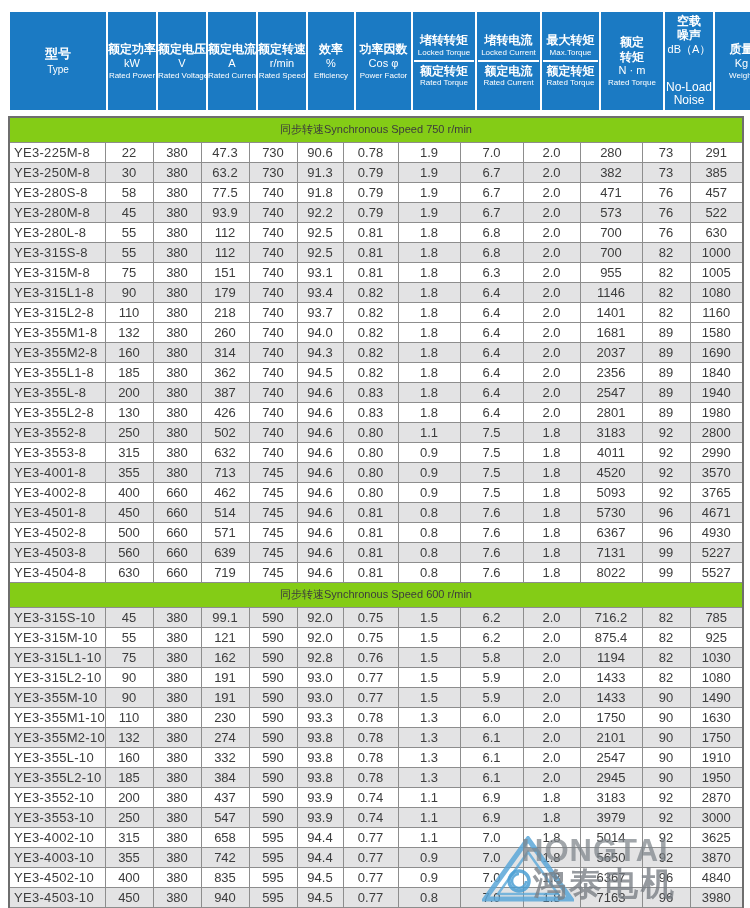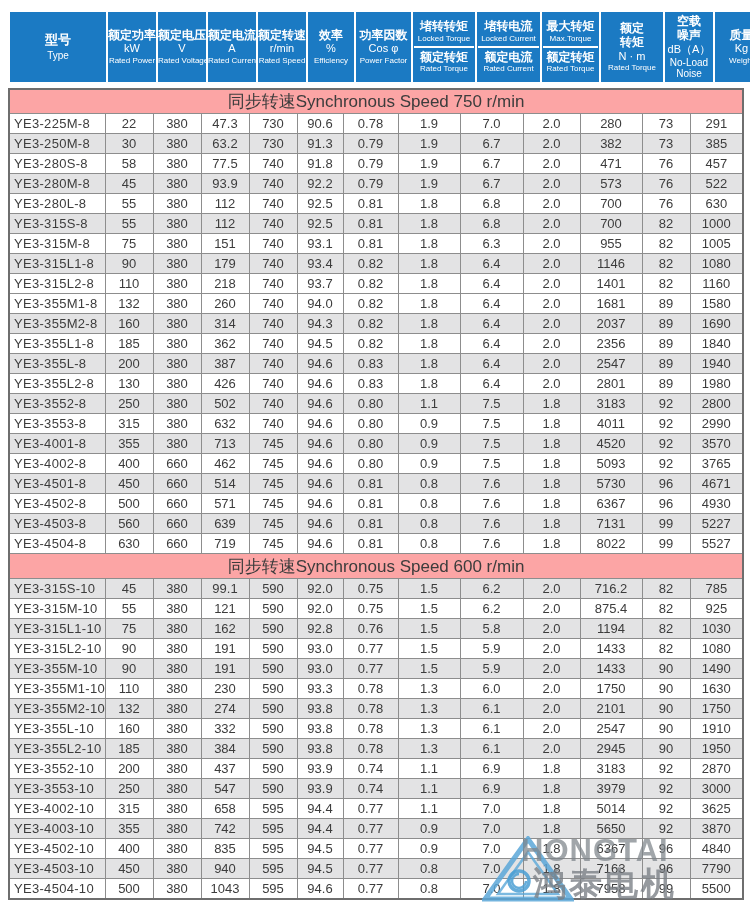--- a/index.html
+++ b/index.html
@@ -13,33 +13,33 @@
   .c10{width:62px}.c11{width:48px}.c12{width:53px}
 
   
   .hdr-table { border-collapse:separate; border-spacing:2px; }
   .hdr-table th { background:#1b7ac3; color:#fff; vertical-align:middle; height:56px;
                   padding:2px 0; font-weight:normal; overflow:hidden; }
   .h-zh  { font-size:12px; font-weight:bold; line-height:1.2; }
   .h-zh-big { font-size:13px; font-weight:bold; line-height:1.3; }
   .h-unit{ font-size:11px; line-height:1.25; }
   .h-en  { font-size:8px; line-height:1.15; white-space:nowrap; }
-  .h-en-wrap { font-size:10px; line-height:1.15; }
+  .h-en-wrap { font-size:12px; line-height:1.15;margin-top:24px; }
   .h-en-big { font-size:10px; line-height:1.3; }
   th.split { padding:1px; }
   .half { padding:2px 0 3px; }
   .half + .half { border-top:2px solid #fff; }
 
   
   .body-table { border-collapse:collapse; margin-top:4px; border:2px solid #6e6e6e; }
   .body-table td { border:1px solid #8d8d8d; height:20px; font-size:13px; text-align:center;
                    color:#3c3c3c; padding:0; background:#fff; overflow:hidden; white-space:nowrap; }
   .body-table td.model { text-align:left; padding-left:4px; letter-spacing:0.3px; }
   .body-table tr.shaded td { background:#e3e3e4; }
-  .body-table tr.section-row td { height:25px; font-size:17px; color:#3c3c3c; background:#fca5a5; }
+  .body-table tr.section-row td { height:25px; font-size:11px; color:#3c3c3c; background:#84cc16; }
 
   
   .watermark { position:absolute; left:0; top:0; width:100%; height:100%; pointer-events:none; z-index:5; }
   .wm-tri { position:absolute; left:482px; top:836px; }
   .wm-name { position:absolute; left:521px; top:833px; font-size:31px; font-weight:bold;
              letter-spacing:1px; color:rgba(125,131,137,0.72); }
   .wm-name-zh { position:absolute; left:533px; top:862px; font-size:33px; font-weight:bold;
                 letter-spacing:3px; color:rgba(120,126,132,0.78);
                 font-family:"DejaVu Sans","Liberation Sans",sans-serif; }
 </style>
@@ -720,21 +720,21 @@
           <td>380</td>
           <td>940</td>
           <td>595</td>
           <td>94.5</td>
           <td>0.77</td>
           <td>0.8</td>
           <td>7.0</td>
           <td>1.8</td>
           <td>7163</td>
           <td>96</td>
-          <td>7790</td>
+          <td>3980</td>
         </tr>
         <tr>
           <td class="model">YE3-4504-10</td>
           <td>500</td>
           <td>380</td>
           <td>1043</td>
           <td>595</td>
           <td>94.6</td>
           <td>0.77</td>
           <td>0.8</td>

